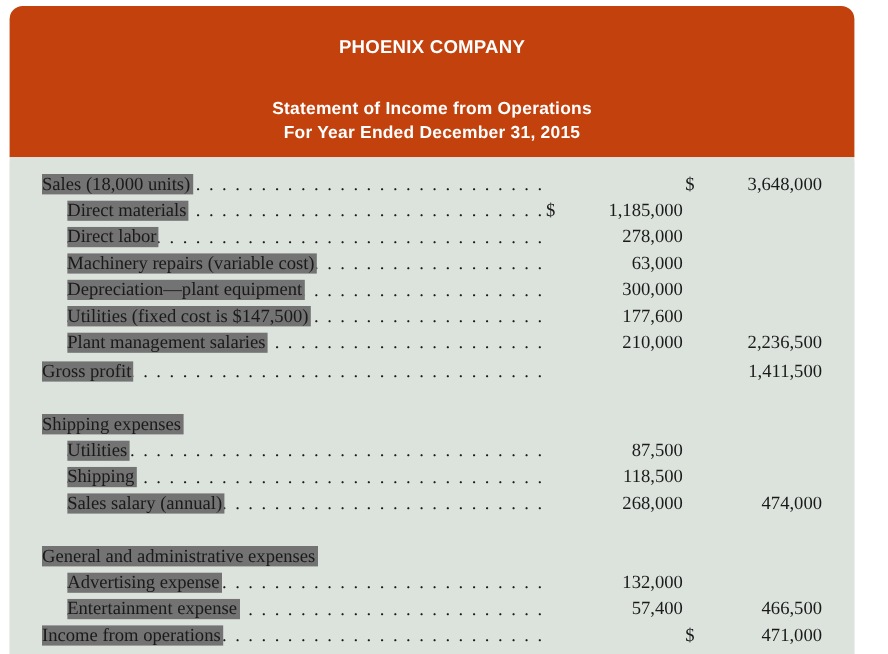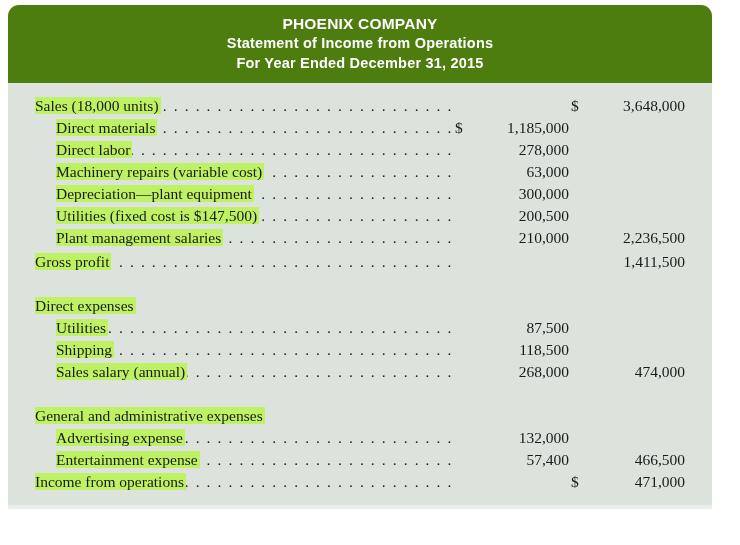--- a/index.html
+++ b/index.html
@@ -16,34 +16,34 @@
 
   .statement-card {
     position: absolute;
     left: 8px;
     top: 5px;
     width: 704px;
   }
 
   
   .statement-header {
-    background: #4d7c0f;
+    background: #c2410c;
     border-radius: 11px 11px 0 0;
-    padding: 9px 0 10px 0;
+    padding: 25px 0 10px 0;
     text-align: center;
   }
   .statement-header .hdr-line {
     color: #ffffff;
     font-family: "Liberation Sans", sans-serif;
     font-weight: bold;
     letter-spacing: 0.2px;
     line-height: 1.32;
   }
   .hdr-company { font-size: 15.5px; }
-  .hdr-subtitle { font-size: 14.5px; }
+  .hdr-subtitle { font-size: 14.5px; margin-top: 32px; }
   .hdr-period   { font-size: 14.5px; }
 
   
   .statement-body {
     background: #dce3dd;
     padding: 10px 0 14px 0;
     box-shadow: 0 4px 0 0 #ececec;
   }
 
   table.statement-table {
@@ -72,21 +72,21 @@
   .label-cell {
     padding-left: 27px !important;
     overflow: hidden;
   }
   .label-cell .lbl-inner {
     display: block;
     position: relative;
     overflow: hidden;
   }
   .label-cell .lbl-text {
-    background: #bef264;
+    background: #737373;
     position: relative;
     z-index: 2;
     padding-right: 2px;
   }
   .label-cell.has-leader .lbl-inner::after {
     content: ". . . . . . . . . . . . . . . . . . . . . . . . . . . . . . . . . . . . . . . . . . . . . . . . . . . . . . . . . . . . . . . .";
     position: absolute;
     left: 0; right: 0;
     bottom: 0;
     z-index: 1;
@@ -183,21 +183,21 @@
             <td class="num">300,000</td>
             <td class="cur"></td>
             <td class="num"></td>
             <td class=""></td>
           </tr>
           <tr>
             <td class="label-cell has-leader indent-1">
               <span class="lbl-inner"><span class="lbl-text">Utilities (fixed cost is $147,500)</span></span>
             </td>
             <td class="cur"></td>
-            <td class="num">200,500</td>
+            <td class="num">177,600</td>
             <td class="cur"></td>
             <td class="num"></td>
             <td class=""></td>
           </tr>
           <tr>
             <td class="label-cell has-leader indent-1">
               <span class="lbl-inner"><span class="lbl-text">Plant management salaries</span></span>
             </td>
             <td class="cur"></td>
             <td class="num ruled-cell">210,000</td>
@@ -213,21 +213,21 @@
             <td class="num"></td>
             <td class="cur"></td>
             <td class="num" style="padding-top: 2px;">1,411,500</td>
             <td class=""></td>
           </tr>
           <tr class="spacer-row">
             <td colspan="6"></td>
           </tr>
           <tr>
             <td class="label-cell">
-              <span class="lbl-inner"><span class="lbl-text">Direct expenses</span></span>
+              <span class="lbl-inner"><span class="lbl-text">Shipping expenses</span></span>
             </td>
             <td class="cur"></td>
             <td class="num"></td>
             <td class="cur"></td>
             <td class="num"></td>
             <td class=""></td>
           </tr>
           <tr>
             <td class="label-cell has-leader indent-1">
               <span class="lbl-inner"><span class="lbl-text">Utilities</span></span>

